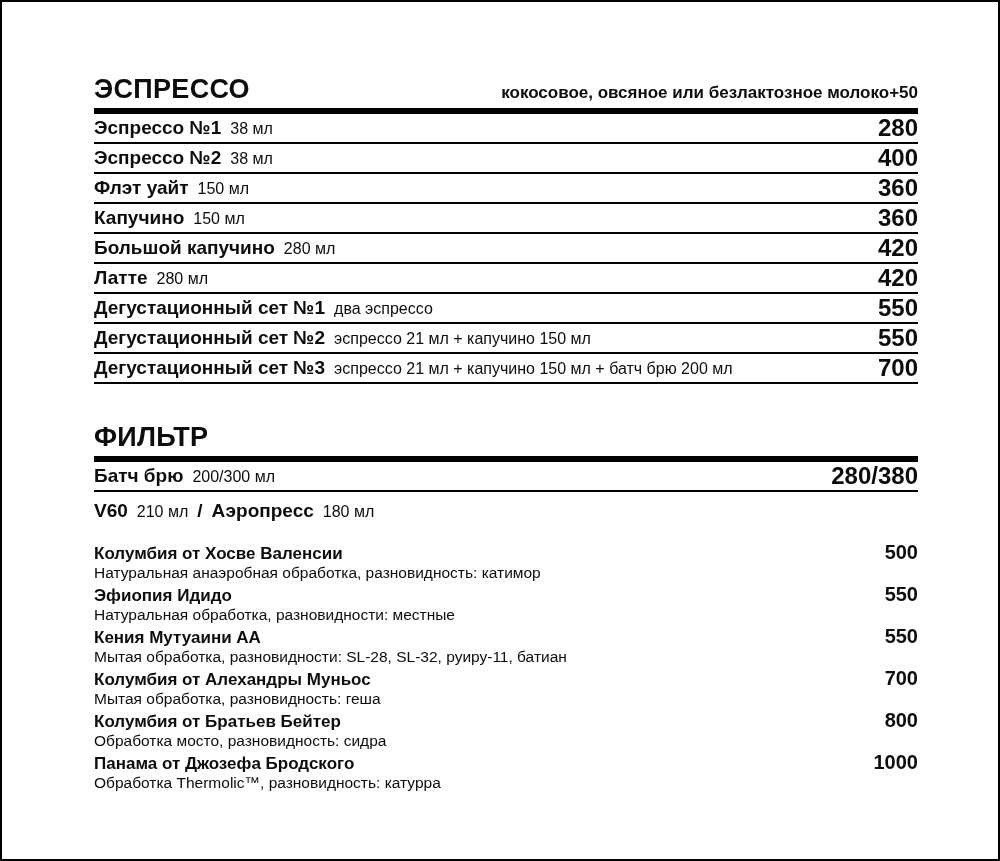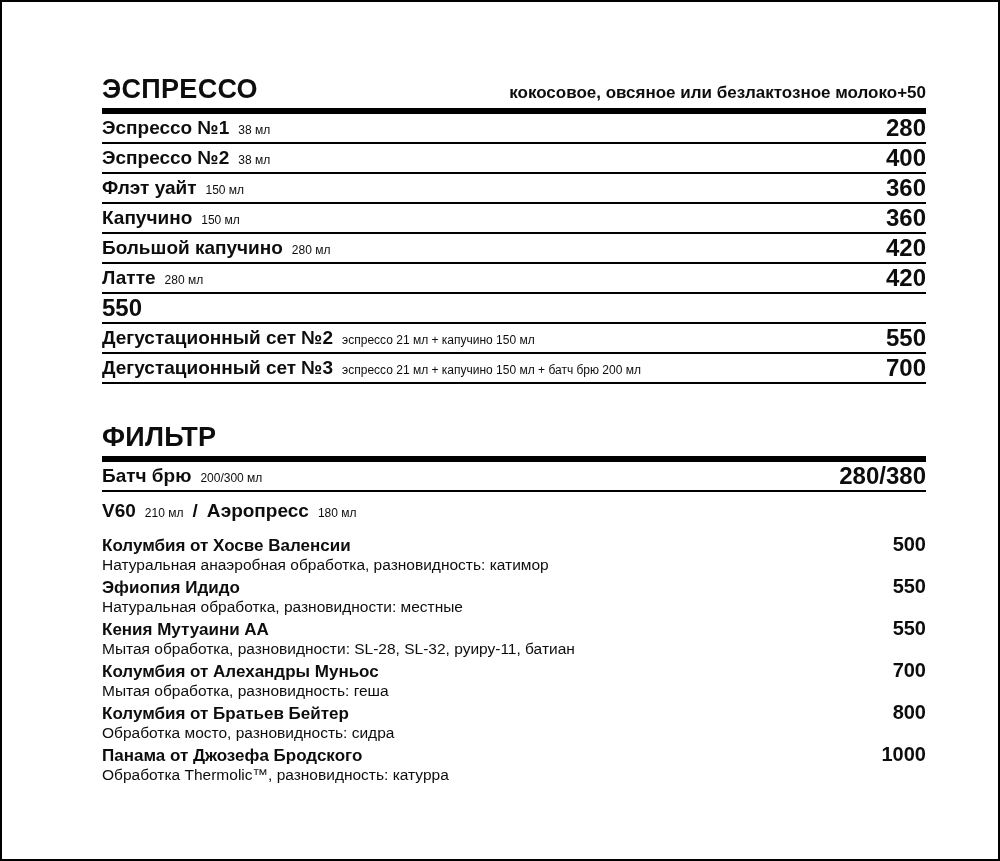--- a/index.html
+++ b/index.html
@@ -9,21 +9,21 @@
   .page {
     position: relative;
     width: 1000px;
     height: 861px;
     background: #ffffff;
     border: 2px solid #000000;
     overflow: hidden;
   }
   .content {
     position: absolute;
-    left: 100px;
+    left: 92px;
     top: 0;
     width: 824px;
   }
 
   
   .sec-head {
     display: flex;
     justify-content: space-between;
     align-items: baseline;
     border-bottom: 6px solid #000000;
@@ -55,26 +55,26 @@
     border-bottom: 2px solid #000000;
   }
   .row.no-rule { border-bottom: none; height: 37px; text-align: right; }
   .row-left {
     display: flex;
     align-items: baseline;
     gap: 9px;
     white-space: nowrap;
   }
   .item-name  { font-size: 19px; font-weight: 700; }
-  .item-size  { font-size: 12px; font-weight: 400; }
+  .item-size  { font-size: 16px; font-weight: 400; }
   .item-sep   { font-size: 19px; font-weight: 700; }
   .item-price { font-size: 24px; font-weight: 700; white-space: nowrap; }
 
   
-  .coffee-list { margin-top: 5px; }
+  .coffee-list { margin-top: 13px; }
   .coffee-item { padding-bottom: 2px; }
   .coffee-top {
     display: flex;
     justify-content: space-between;
     align-items: baseline;
   }
   .coffee-name  { font-size: 17px; line-height: 20px; font-weight: 700; }
   .coffee-price { font-size: 20px; line-height: 20px; font-weight: 700; }
   .coffee-desc  { font-size: 15.5px; line-height: 18px; font-weight: 400; }
 </style>
@@ -129,20 +129,24 @@
         <span class="item-price">420</span>
       </div>
       <div class="row">
         <span class="row-left">
           <span class="item-name">Латте</span>
           <span class="item-size">280 мл</span>
         </span>
         <span class="item-price">420</span>
       </div>
       <div class="row">
+        <span class="row-left">
+          <span class="item-name">Дегустационный сет №1</span>
+          <span class="item-size">два эспрессо</span>
+        </span>
         <span class="item-price">550</span>
       </div>
       <div class="row">
         <span class="row-left">
           <span class="item-name">Дегустационный сет №2</span>
           <span class="item-size">эспрессо 21 мл + капучино 150 мл</span>
         </span>
         <span class="item-price">550</span>
       </div>
       <div class="row">

